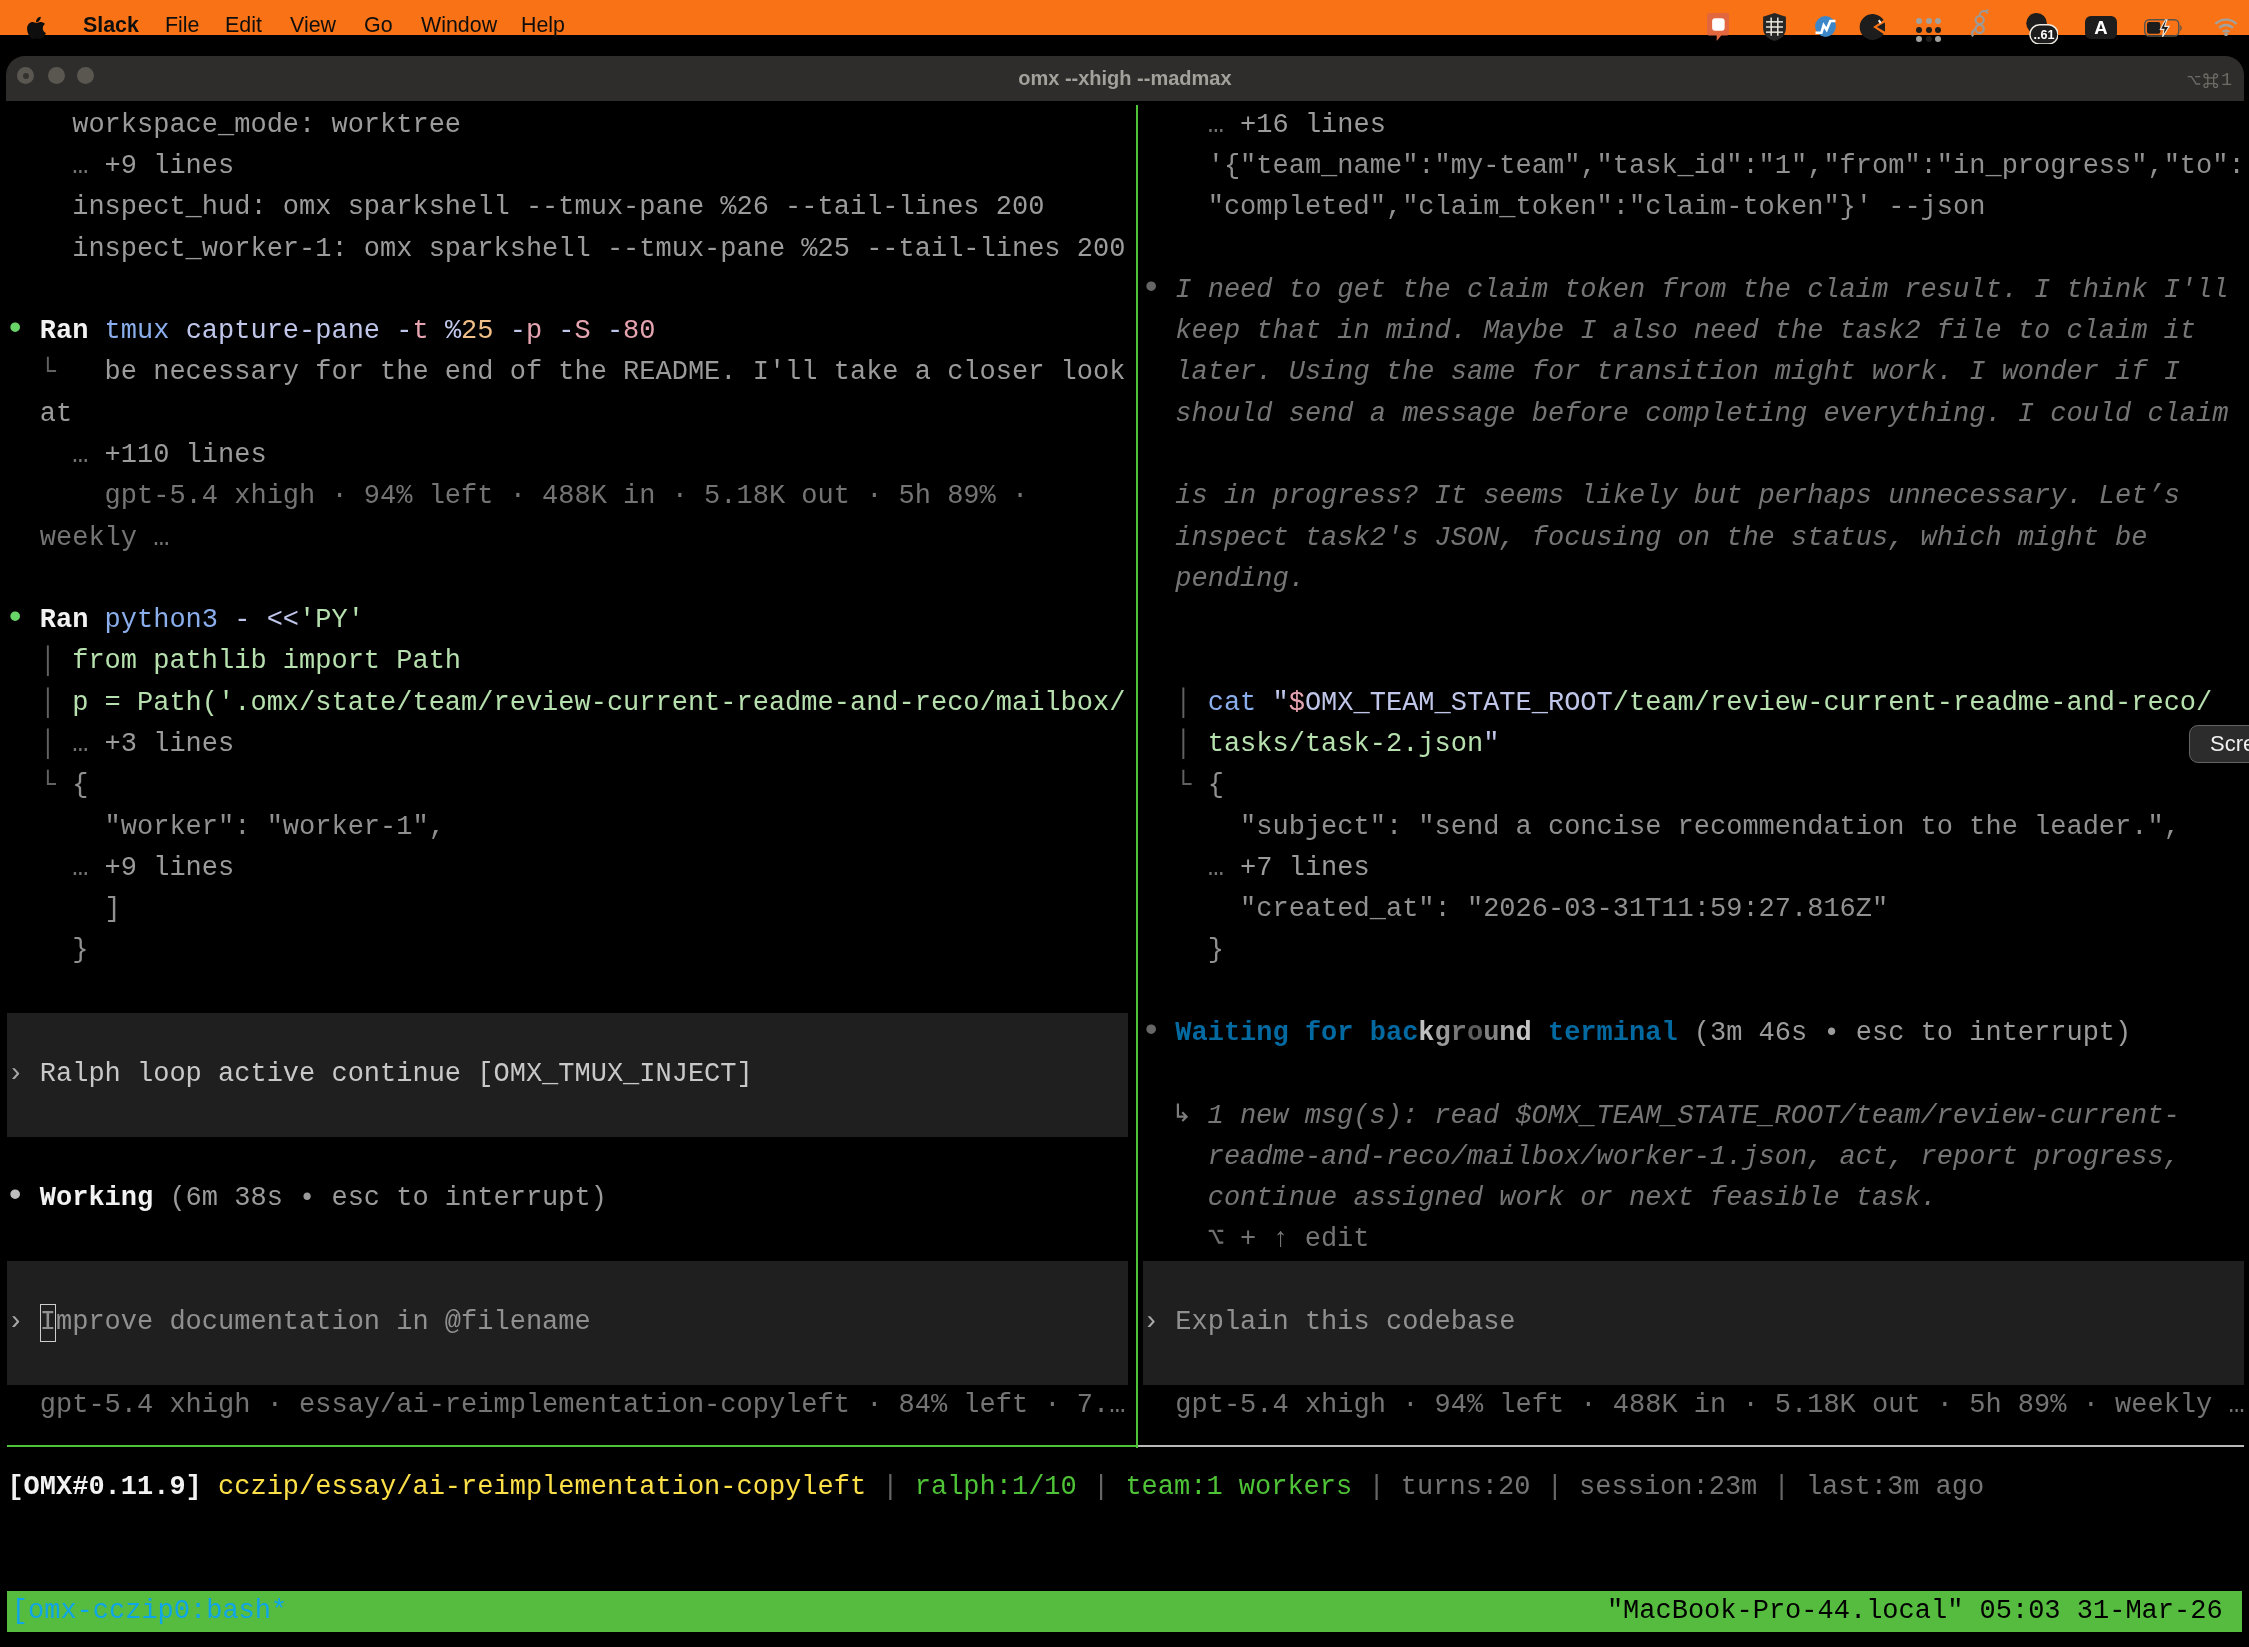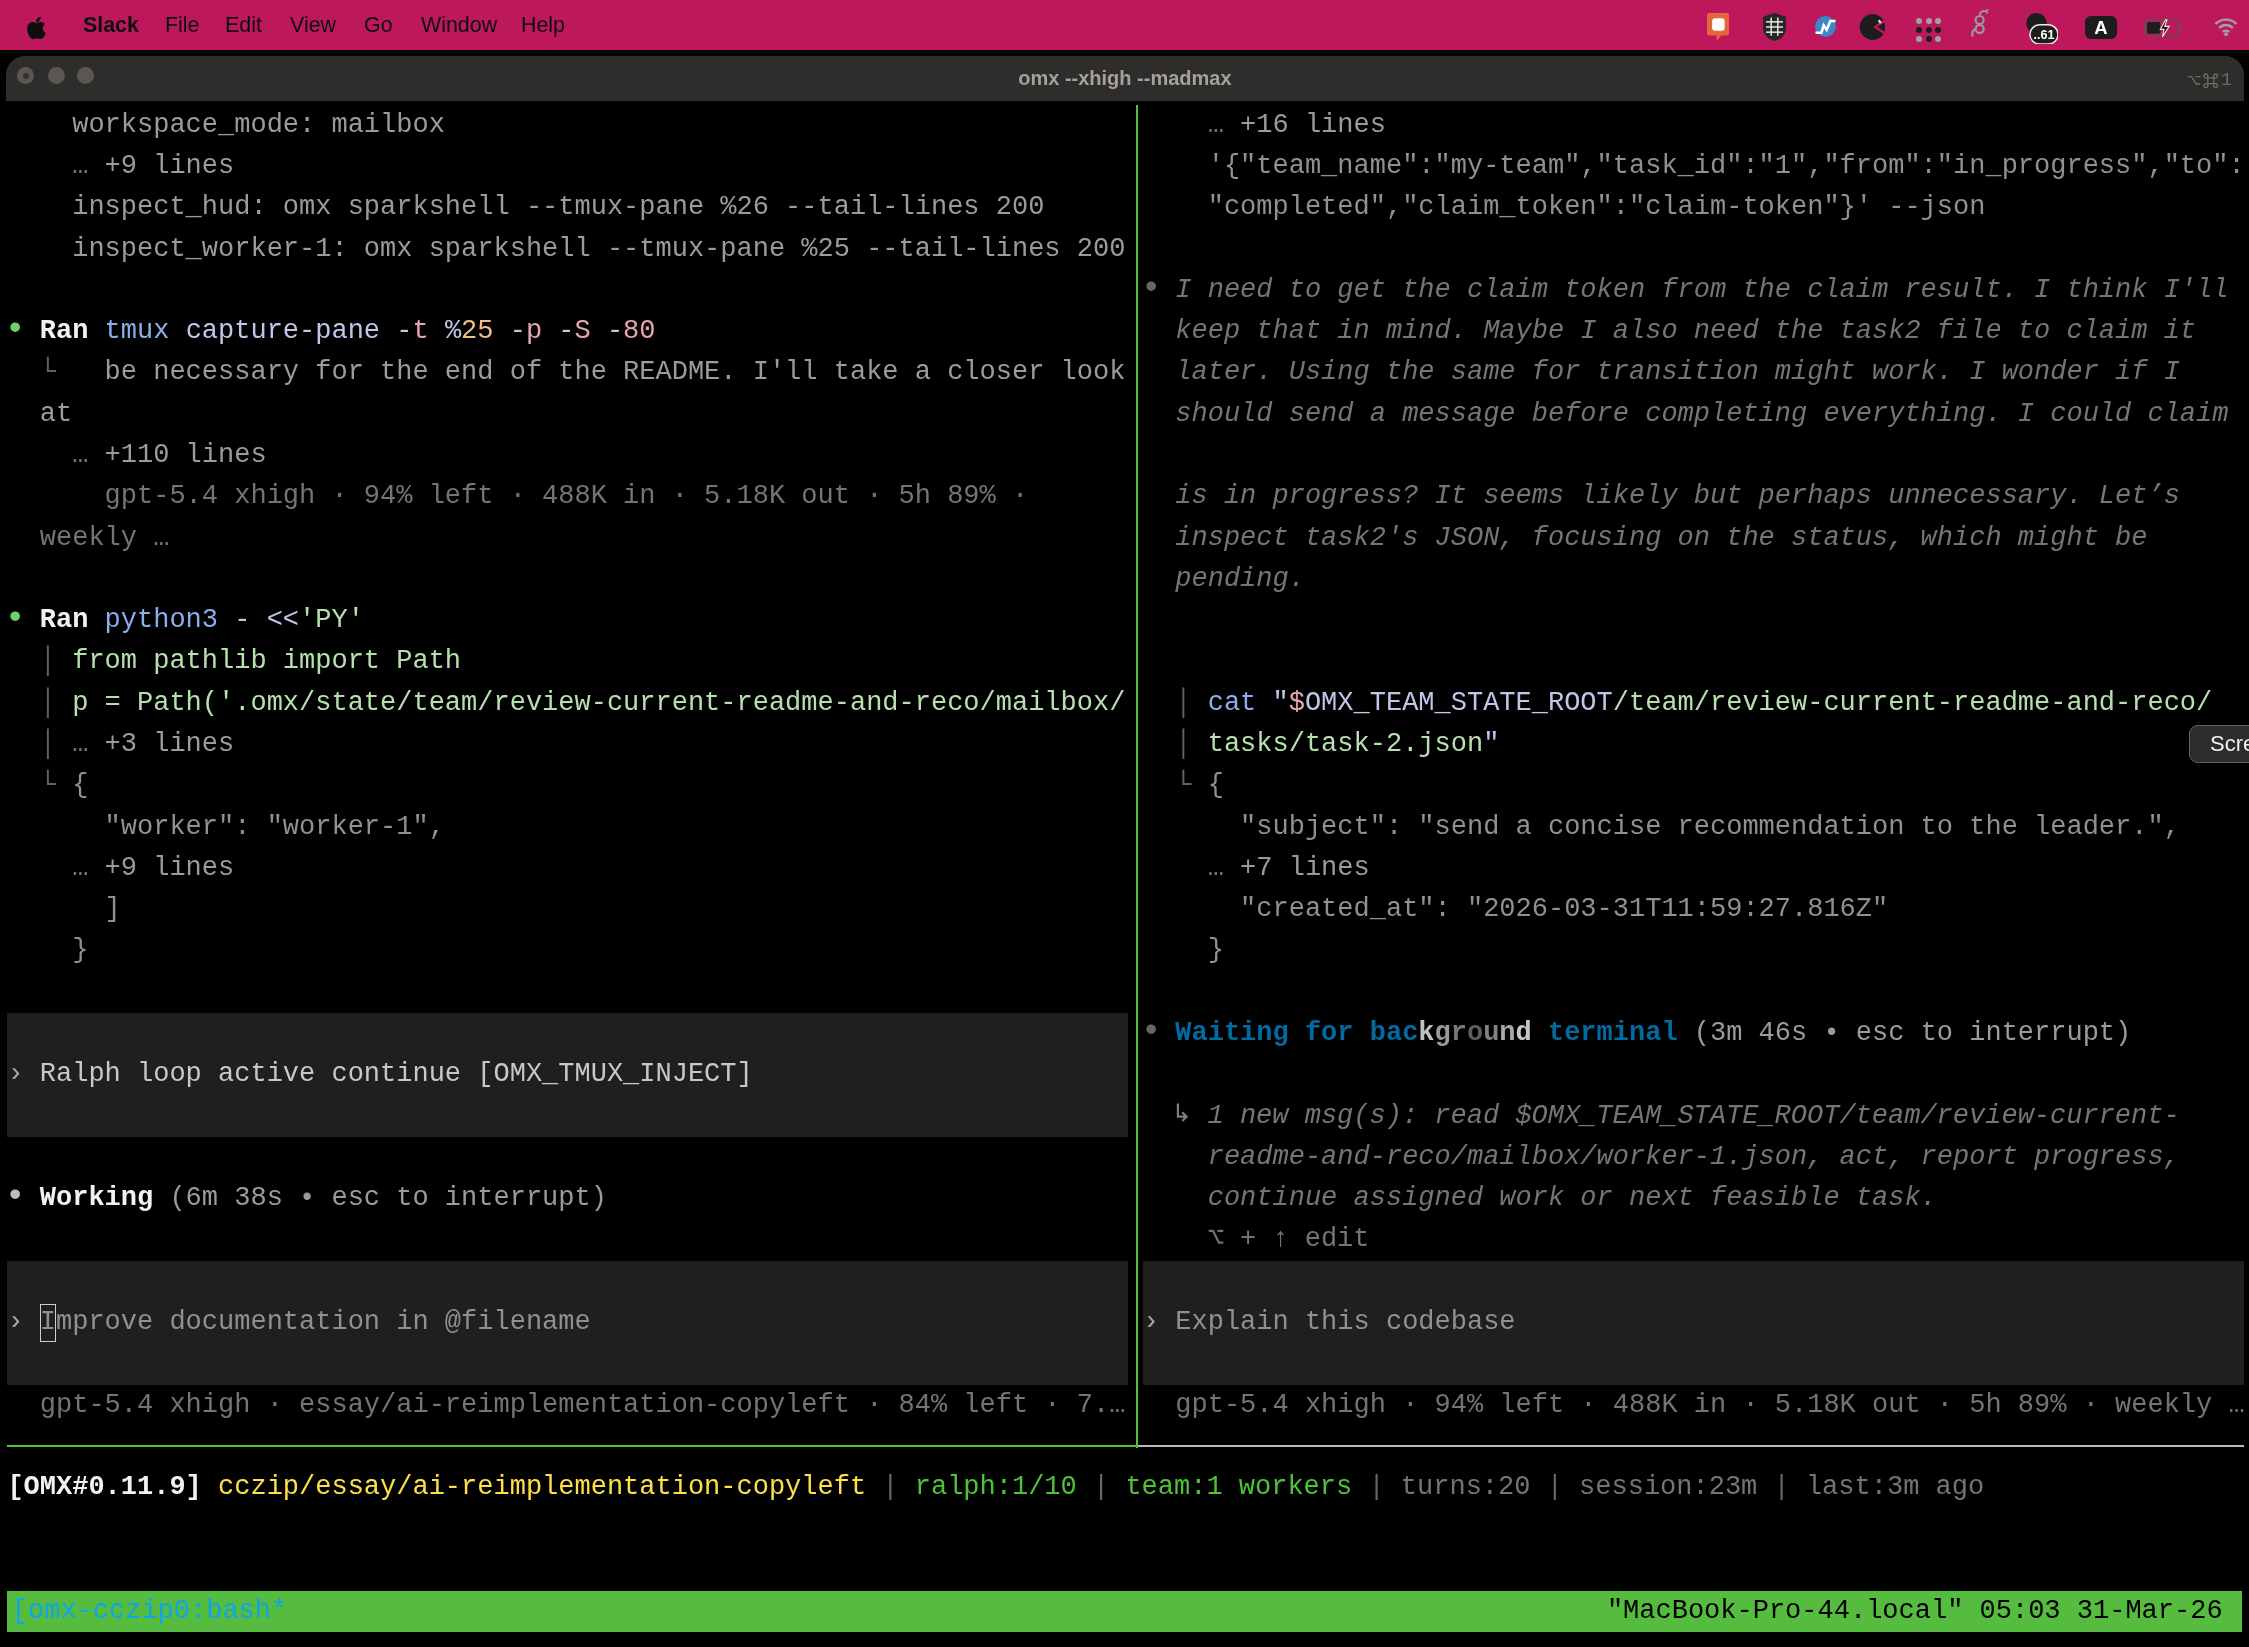--- a/index.html
+++ b/index.html
@@ -1,16 +1,16 @@
 <!DOCTYPE html>
 <html style="font-size:11.8px"><head><meta charset="utf-8"><style>
 *{margin:0;padding:0;box-sizing:border-box}
 html,body{width:2250px;height:1648px;background:#000;overflow:hidden;position:relative}
 body{font-family:"Liberation Sans",sans-serif}
-#menu{position:absolute;left:0;top:0;width:2250px;height:50px;background:#be185d}
+#menu{position:absolute;left:0;top:0;width:2250px;height:35px;background:#f97316}
 .mi{position:absolute;top:0;height:51px;line-height:51px;font-size:21.4px;color:#0e0e0e;white-space:pre}
 #win{position:absolute;left:5.9px;top:56px;width:2238px;height:1589px;background:#000;border-radius:19px;overflow:hidden}
 #tbar{position:absolute;left:0;top:0;width:2238px;height:45px;background:#2e2d2b}
 .tl{position:absolute;top:11.4px;width:17px;height:17px;border-radius:50%;background:#5a5751}
 .term,.term *{font-family:"Liberation Mono",monospace;}
 .r{position:absolute;height:41px;line-height:41px;font-size:27px;white-space:pre;color:#9a9a9a}
 .g{color:#9b9b9b}.d{color:#747474}.v{color:#626262}
 .i{color:#757575;font-style:italic}
 .w{color:#f2f2f2;font-weight:bold}
 .W{color:#0369a1;font-weight:bold}
@@ -109,21 +109,21 @@
  </div>
  <div class="strip" style="left:1.5px;top:957px;width:1121px;height:124px"></div>
  <div class="strip" style="left:1.5px;top:1205px;width:1121px;height:124px"></div>
  <div class="strip" style="left:1137px;top:1205px;width:1101px;height:124px"></div>
  <div id="vsep" style="left:1130px;top:49px;width:2.4px;height:1343px"></div>
  <div style="position:absolute;left:1.5px;top:1389px;width:1131px;height:2.1px;background:#4fc337"></div>
  <div style="position:absolute;left:1132px;top:1389px;width:1106px;height:2.1px;background:#b9b9b9"></div>
  <div style="position:absolute;left:1.5px;top:1535px;width:2235px;height:41px;background:#56bc40"></div>
  <div class="r" style="left:5.9px;top:1535px;color:#0ea5e9">[omx-cczip0:bash*</div>
  <div class="r" style="left:1601px;top:1535px;color:#000">"MacBook-Pro-44.local" 05:03 31-Mar-26</div>
-<div class="r" style="left:1.5px;top:49px"><span class="g">    workspace_mode: mailbox</span></div>
+<div class="r" style="left:1.5px;top:49px"><span class="g">    workspace_mode: worktree</span></div>
 <div class="r" style="left:1.5px;top:90px">    <span class="d">…</span><span class="g"> +9 lines</span></div>
 <div class="r" style="left:1.5px;top:131px"><span class="g">    inspect_hud: omx sparkshell --tmux-pane %26 --tail-lines 200</span></div>
 <div class="r" style="left:1.5px;top:173px"><span class="g">    inspect_worker-1: omx sparkshell --tmux-pane %25 --tail-lines 200</span></div>
 <div class="r" style="left:1.5px;top:255px"><span class="u">•</span> <span class="w">Ran</span> <span class="b">tmux</span> <span class="l">capture-pane -</span><span class="r2">t</span> <span class="l">%</span><span class="o">25</span> <span class="l">-</span><span class="r2">p</span> <span class="l">-</span><span class="r2">S</span> <span class="l">-</span><span class="r2">80</span></div>
 <div class="r" style="left:1.5px;top:296px">  <span class="v">└</span>   <span class="g">be necessary for the end of the README. I'll take a closer look</span></div>
 <div class="r" style="left:1.5px;top:338px">  <span class="g">at</span></div>
 <div class="r" style="left:1.5px;top:379px">    <span class="d">…</span><span class="g"> +110 lines</span></div>
 <div class="r" style="left:1.5px;top:420px">      <span class="d">gpt-5.4 xhigh · 94% left · 488K in · 5.18K out · 5h 89% ·</span></div>
 <div class="r" style="left:1.5px;top:462px">  <span class="d">weekly …</span></div>
 <div class="r" style="left:1.5px;top:544px"><span class="u">•</span> <span class="w">Ran</span> <span class="b">python3</span> <span class="l">- &lt;&lt;</span><span class="e">'PY'</span></div>

